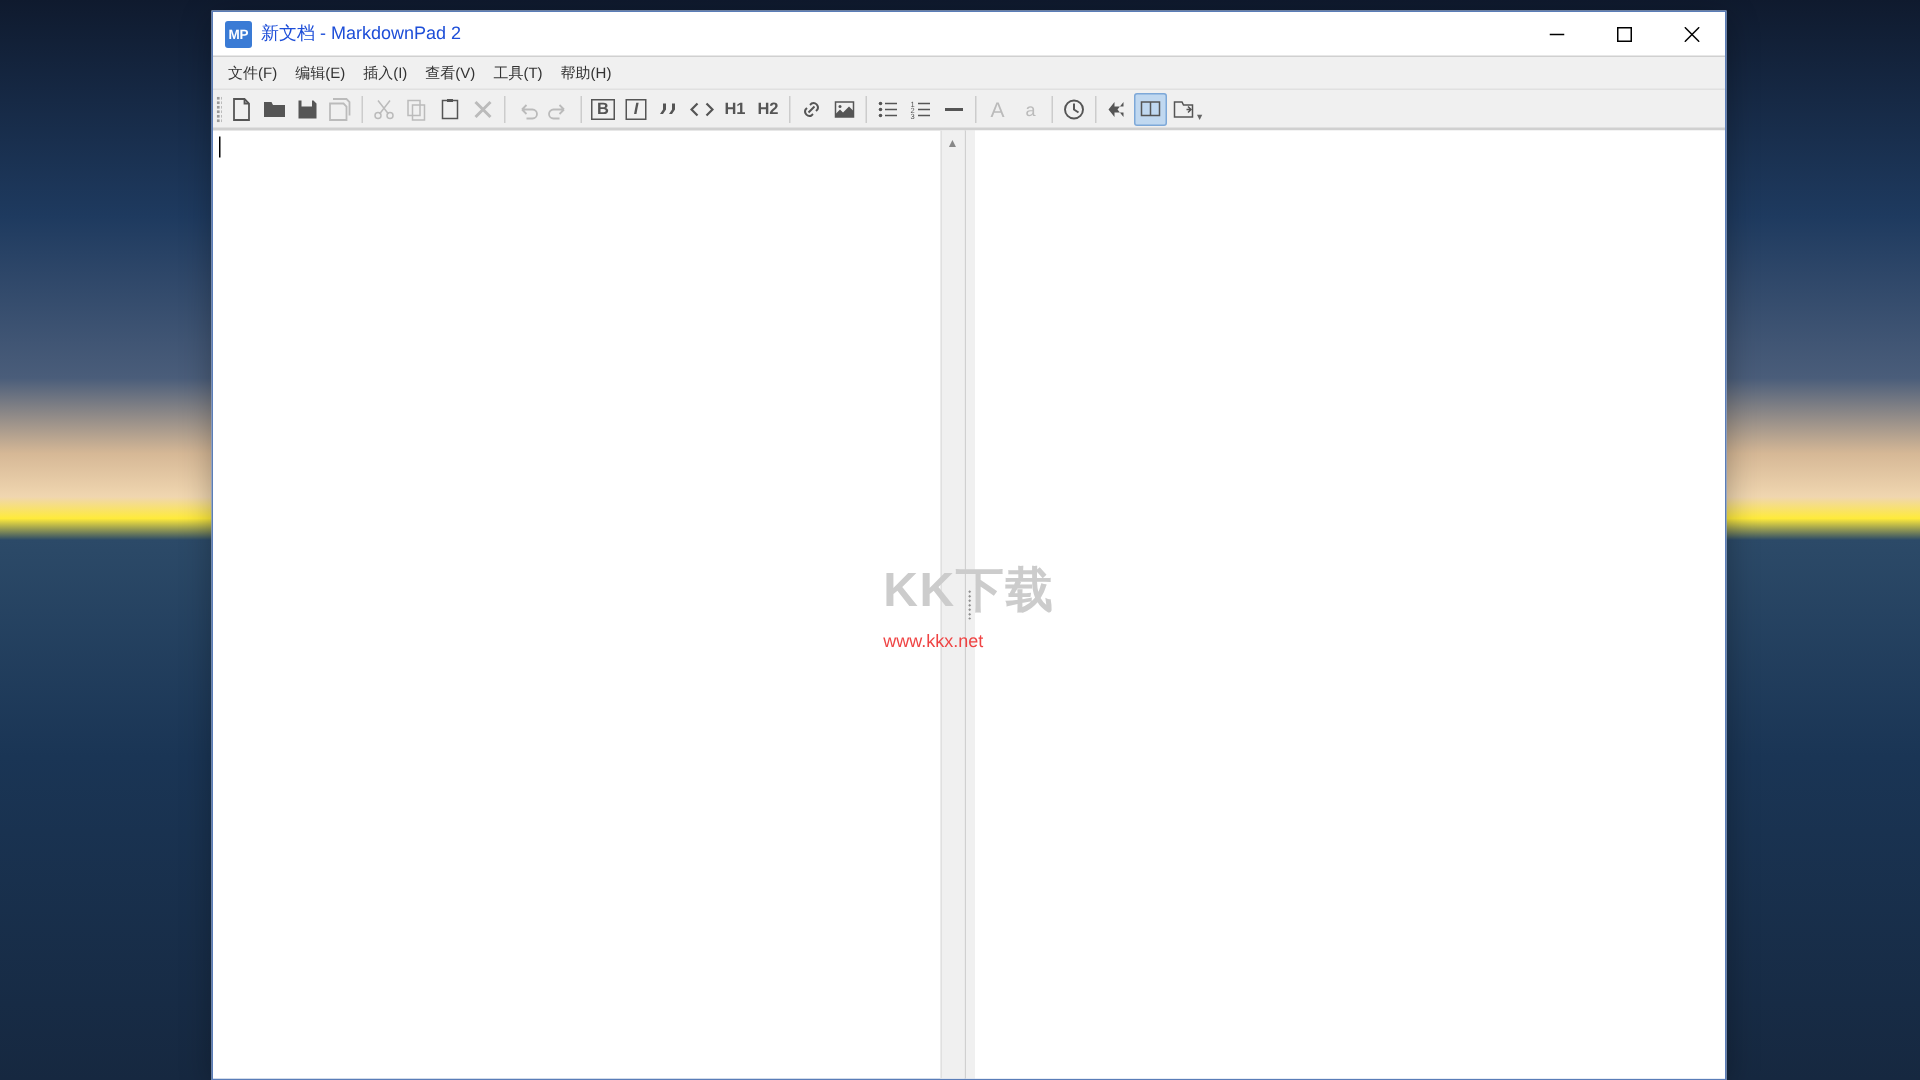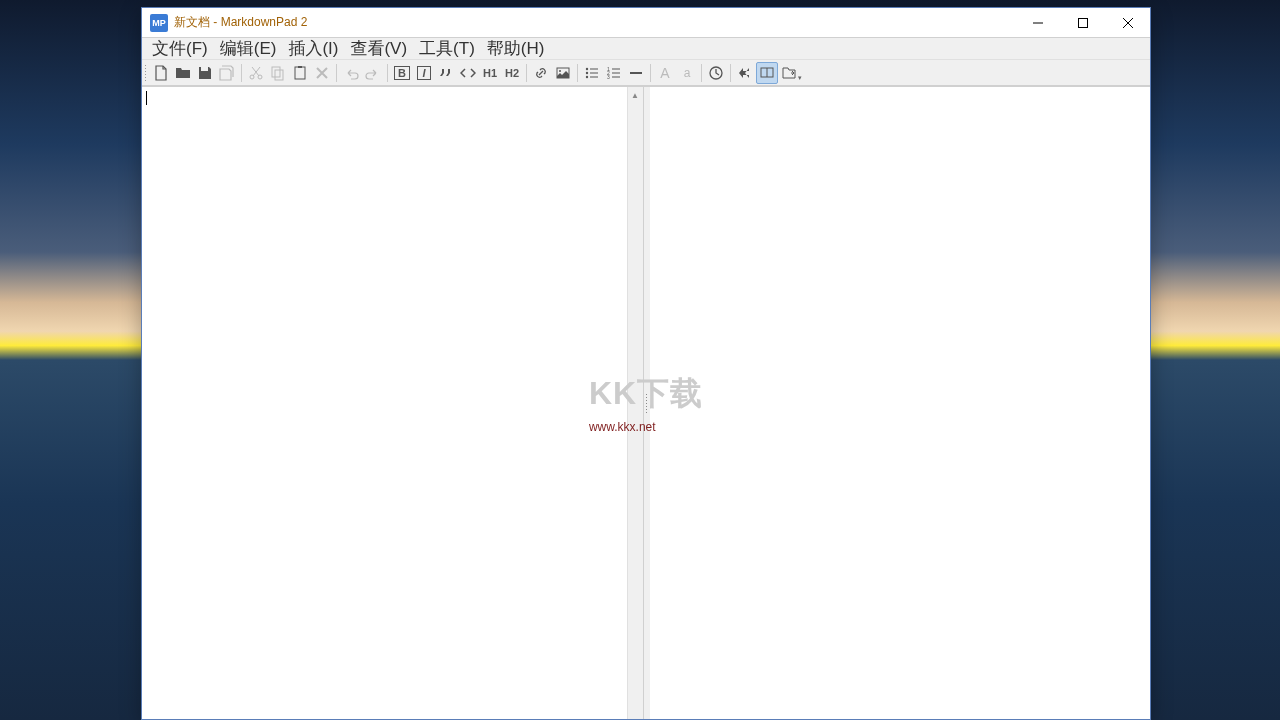--- a/index.html
+++ b/index.html
@@ -1,25 +1,25 @@
 <!DOCTYPE html>
 <html><head>
 <meta charset="utf-8">
 <style>
 * { margin: 0; padding: 0; box-sizing: border-box; font-family: "Microsoft YaHei", "Segoe UI", sans-serif; }
 body { width: 1280px; height: 720px; overflow: hidden; background: linear-gradient(to bottom, #1a2838 0%, #2c3e50 15%, #d4a574 45%, #e8b888 48%, #2c4058 52%, #1a2838 100%); position: relative; }
 .desktop-bg { position: absolute; inset: 0; background: linear-gradient(to bottom, #0f1a2e 0%, #1e3a5f 20%, #4a5d7a 35%, #d6b896 42%, #f0d6b0 46%, #ffeb3b 48%, #2c4a68 50%, #1a3555 70%, #162840 100%); }
 .window { position: absolute; left: 141px; top: 7px; width: 1010px; height: 713px; background: #f0f0f0; border: 1px solid #5a7db8; box-shadow: 0 4px 20px rgba(0,0,0,0.3); display: flex; flex-direction: column; }
 .titlebar { height: 30px; background: #fff; display: flex; align-items: center; border-bottom: 1px solid #d0d0d0; }
 .app-icon { width: 18px; height: 18px; margin: 0 6px 0 8px; background: #3a7bd5; border-radius: 2px; display: flex; align-items: center; justify-content: center; color: #fff; font-size: 9px; font-weight: bold; }
-.title { flex: 1; font-size: 12px; color: #a16207; }
+.title { flex: 1; font-size: 12px; color: #1d4ed8; }
 .window-controls { display: flex; height: 100%; }
 .win-btn { width: 45px; height: 100%; display: flex; align-items: center; justify-content: center; cursor: pointer; }
 .win-btn svg { width: 10px; height: 10px; }
-.menubar { height: 22px; background: #f0f0f0; display: flex; align-items: center; padding: 0 4px; font-size: 17px; border-bottom: 1px solid #e0e0e0; }
+.menubar { height: 22px; background: #f0f0f0; display: flex; align-items: center; padding: 0 4px; font-size: 10px; border-bottom: 1px solid #e0e0e0; }
 .menu-item { padding: 2px 6px; cursor: pointer; color: #333; }
 .toolbar { height: 26px; background: #f0f0f0; display: flex; align-items: center; padding: 0 2px; border-bottom: 1px solid #d0d0d0; }
 .tool-btn { width: 22px; height: 22px; display: flex; align-items: center; justify-content: center; cursor: pointer; color: #555; border-radius: 2px; }
 .tool-btn.disabled { color: #bbb; cursor: default; }
 .tool-btn.active { background: #c0d8f0; border: 1px solid #7da8d8; }
 .tool-btn svg { width: 16px; height: 16px; }
 .tool-sep { width: 1px; height: 18px; background: #ccc; margin: 0 3px; }
 .tool-txt { font-size: 11px; font-weight: bold; }
 .grip { width: 4px; height: 18px; background-image: radial-gradient(circle, #999 1px, transparent 1px); background-size: 3px 3px; margin-right: 2px; }
 .tabbar { height: 22px; background: #f0f0f0; display: flex; align-items: flex-end; padding-left: 6px; position: relative; }
@@ -31,21 +31,21 @@
 .editor-pane { flex: 1; position: relative; border-right: 1px solid #d0d0d0; }
 .editor-text { position: absolute; left: 4px; top: 4px; width: 1px; height: 14px; background: #000; animation: blink 1s infinite; }
 @keyframes blink { 50% { opacity: 0; } }
 .scrollbar-v { position: absolute; right: 0; top: 0; bottom: 0; width: 16px; background: #f0f0f0; border-left: 1px solid #e0e0e0; }
 .scroll-btn { height: 16px; display: flex; align-items: center; justify-content: center; font-size: 8px; color: #888; }
 .splitter { width: 6px; background: #f0f0f0; cursor: ew-resize; position: relative; }
 .splitter-grip { position: absolute; top: 50%; left: 1px; transform: translateY(-50%); width: 3px; height: 20px; background-image: radial-gradient(circle, #888 0.8px, transparent 0.8px); background-size: 3px 3px; }
 .preview-pane { flex: 1; background: #fff; position: relative; }
 .watermark { position: absolute; top: 50%; left: 50%; transform: translate(-50%, -50%); text-align: left; color: #ccc; pointer-events: none; }
 .watermark-logo { font-size: 32px; font-weight: bold; color: #ccc; letter-spacing: 1px; }
-.watermark-sub { font-size: 12px; margin-top: 4px; color: #7f1d1d; }
+.watermark-sub { font-size: 12px; margin-top: 4px; color: #ef4444; }
 .dropdown-arrow { font-size: 7px; color: #666; align-self: flex-end; margin-bottom: 3px; margin-left: -2px; }
 </style>
 </head>
 <body>
 
 <div class="desktop-bg"></div>
 
 <div class="window">
 
   <div class="titlebar">

